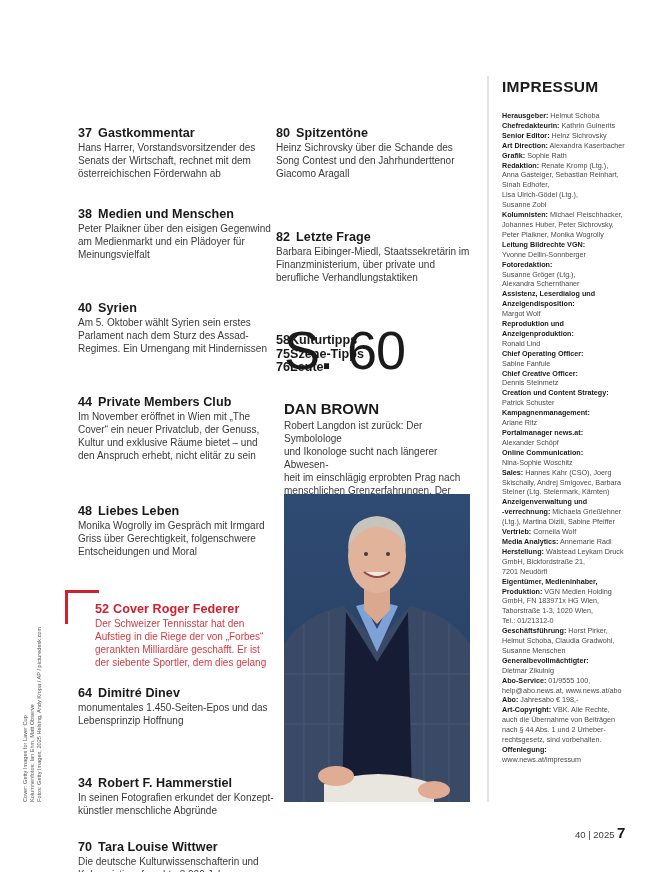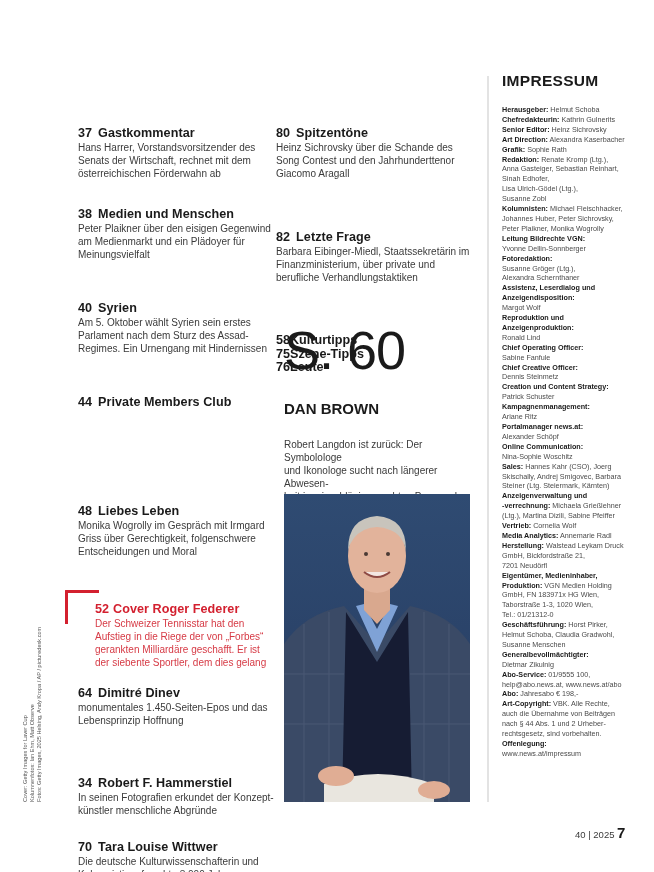--- a/index.html
+++ b/index.html
@@ -29,29 +29,29 @@
     .entry-70 { height: 60px; margin-bottom: 0; }
 
     .mid-80 { height: 80px; }
     .mid-82 { height: 80px; }
     .mini-list { font-size: 12.6px; font-weight: bold; color: #1a1a1a; line-height: 13.5px; }
     .mini-list .toc-num { margin-right: 0; }
 
     .big-page { position: absolute; left: 284px; top: 320px; font-size: 54px; font-weight: normal;
       color: #1a1a1a; letter-spacing: -1px; line-height: 60px; font-family: "Liberation Sans", sans-serif; }
     .feature-head { position: absolute; left: 284px; top: 400px; font-size: 15px; font-weight: bold; color: #1a1a1a; }
-    .feature-desc { position: absolute; left: 284px; top: 438px; width: 196px; font-size: 10px; line-height: 13.1px; color: #3a3a3a; }
+    .feature-desc { position: absolute; left: 284px; top: 419px; width: 196px; font-size: 10px; line-height: 13.1px; color: #3a3a3a; }
 
     .photo { position: absolute; left: 284px; top: 494px; width: 186px; height: 308px;
       background: linear-gradient(180deg, #2f4b72 0%, #2a4268 55%, #253a5c 100%); overflow: hidden; }
     .photo svg { display: block; }
 
     .divider { position: absolute; left: 487px; top: 76px; width: 2px; height: 726px; background: #e3e3e3; }
 
-    .impressum { position: absolute; left: 502px; top: 72px; width: 148px; }
+    .impressum { position: absolute; left: 502px; top: 78px; width: 148px; }
     .imp-title { font-size: 15.5px; font-weight: bold; color: #1a1a1a; letter-spacing: 0.3px; margin-bottom: 15px; }
     .imp-body { font-size: 7.2px; line-height: 9.9px; color: #4a4a4a; }
     .imp-body b { color: #1a1a1a; font-weight: bold; }
     .imp-line { display: block; white-space: nowrap; }
 
     .credits { position: absolute; left: 22px; top: 802px; transform: rotate(-90deg); transform-origin: 0 0;
       font-size: 5.6px; line-height: 7px; color: #555; white-space: nowrap; }
 
     .folio { position: absolute; left: 575px; top: 829px; font-size: 9.5px; color: #3a3a3a; }
     .folio-page { position: absolute; left: 617px; top: 824px; font-size: 15px; font-weight: bold; color: #1a1a1a; }
@@ -82,20 +82,26 @@
     <div class="toc-title"><span class="toc-num">40</span><span>Syrien</span></div>
     <div class="toc-desc">
       <div>Am 5. Oktober wählt Syrien sein erstes</div>
       <div>Parlament nach dem Sturz des Assad-</div>
       <div>Regimes. Ein Urnengang mit Hindernissen</div>
     </div>
   </div>
 
   <div class="toc-entry entry-44">
     <div class="toc-title"><span class="toc-num">44</span><span>Private Members Club</span></div>
+    <div class="toc-desc">
+      <div>Im November eröffnet in Wien mit „The</div>
+      <div>Cover“ ein neuer Privatclub, der Genuss,</div>
+      <div>Kultur und exklusive Räume bietet – und</div>
+      <div>den Anspruch erhebt, nicht elitär zu sein</div>
+    </div>
   </div>
 
   <div class="toc-entry entry-48">
     <div class="toc-title"><span class="toc-num">48</span><span>Liebes Leben</span></div>
     <div class="toc-desc">
       <div>Monika Wogrolly im Gespräch mit Irmgard</div>
       <div>Griss über Gerechtigkeit, folgenschwere</div>
       <div>Entscheidungen und Moral</div>
     </div>
   </div>

